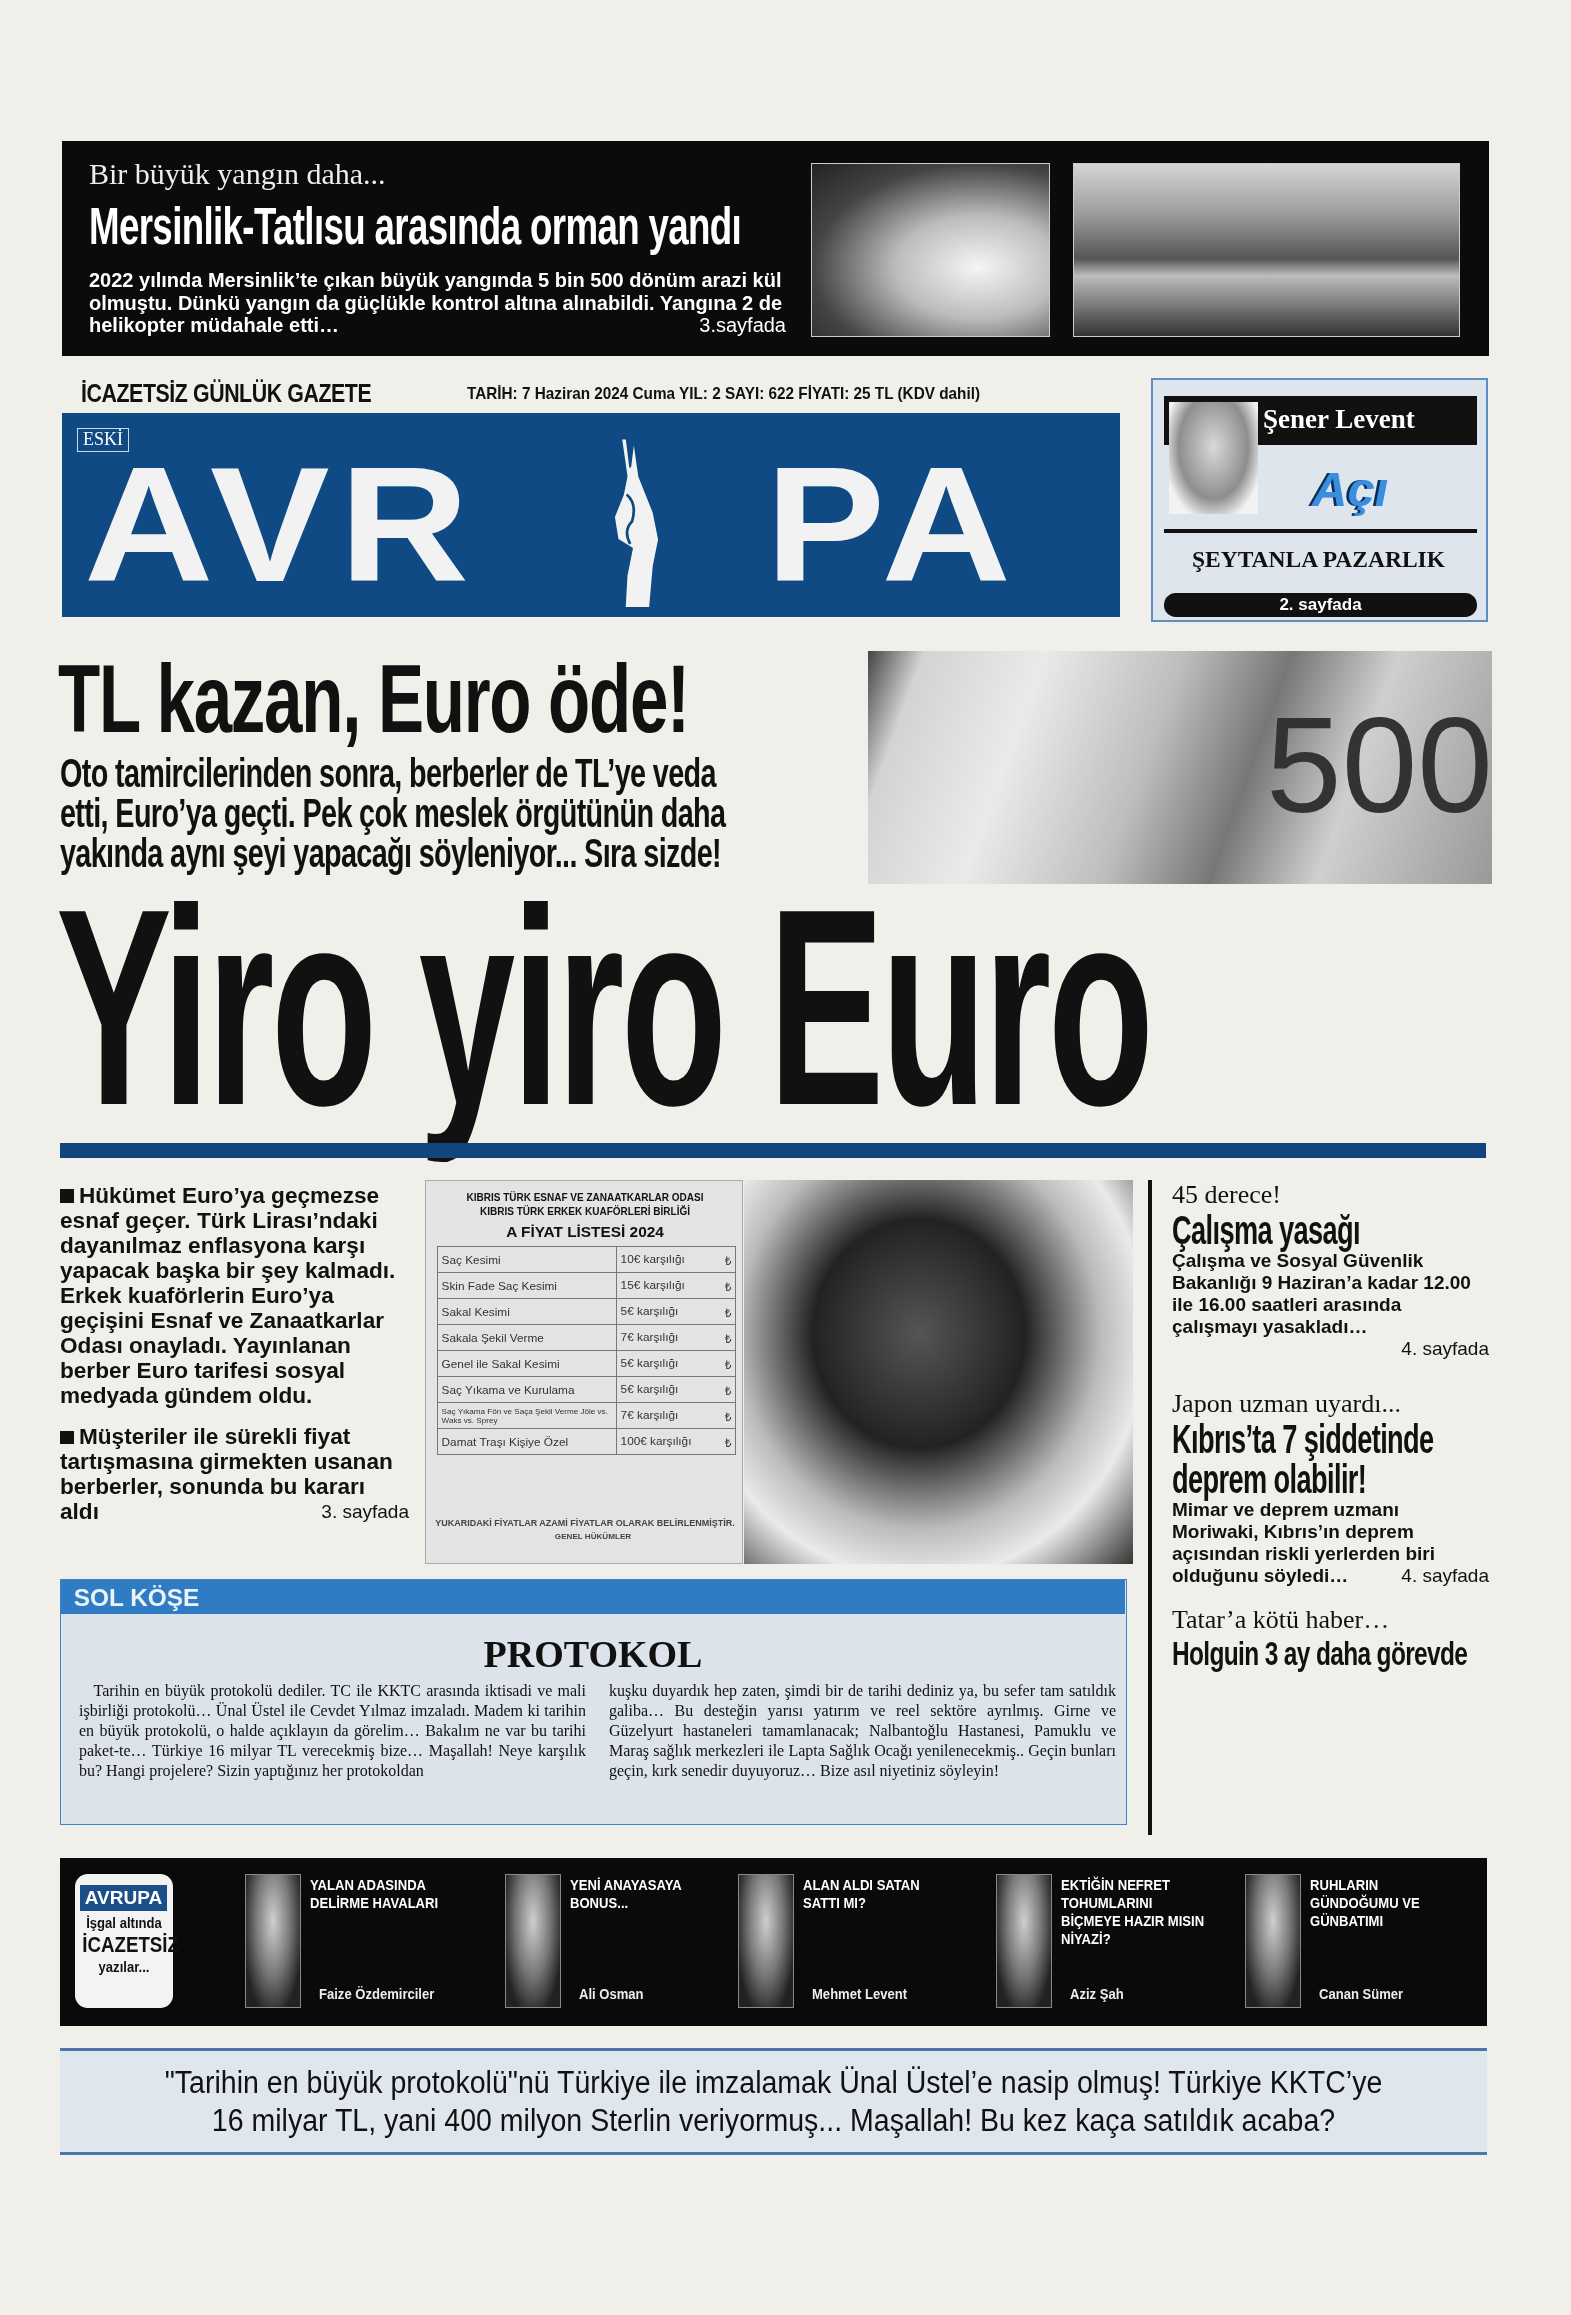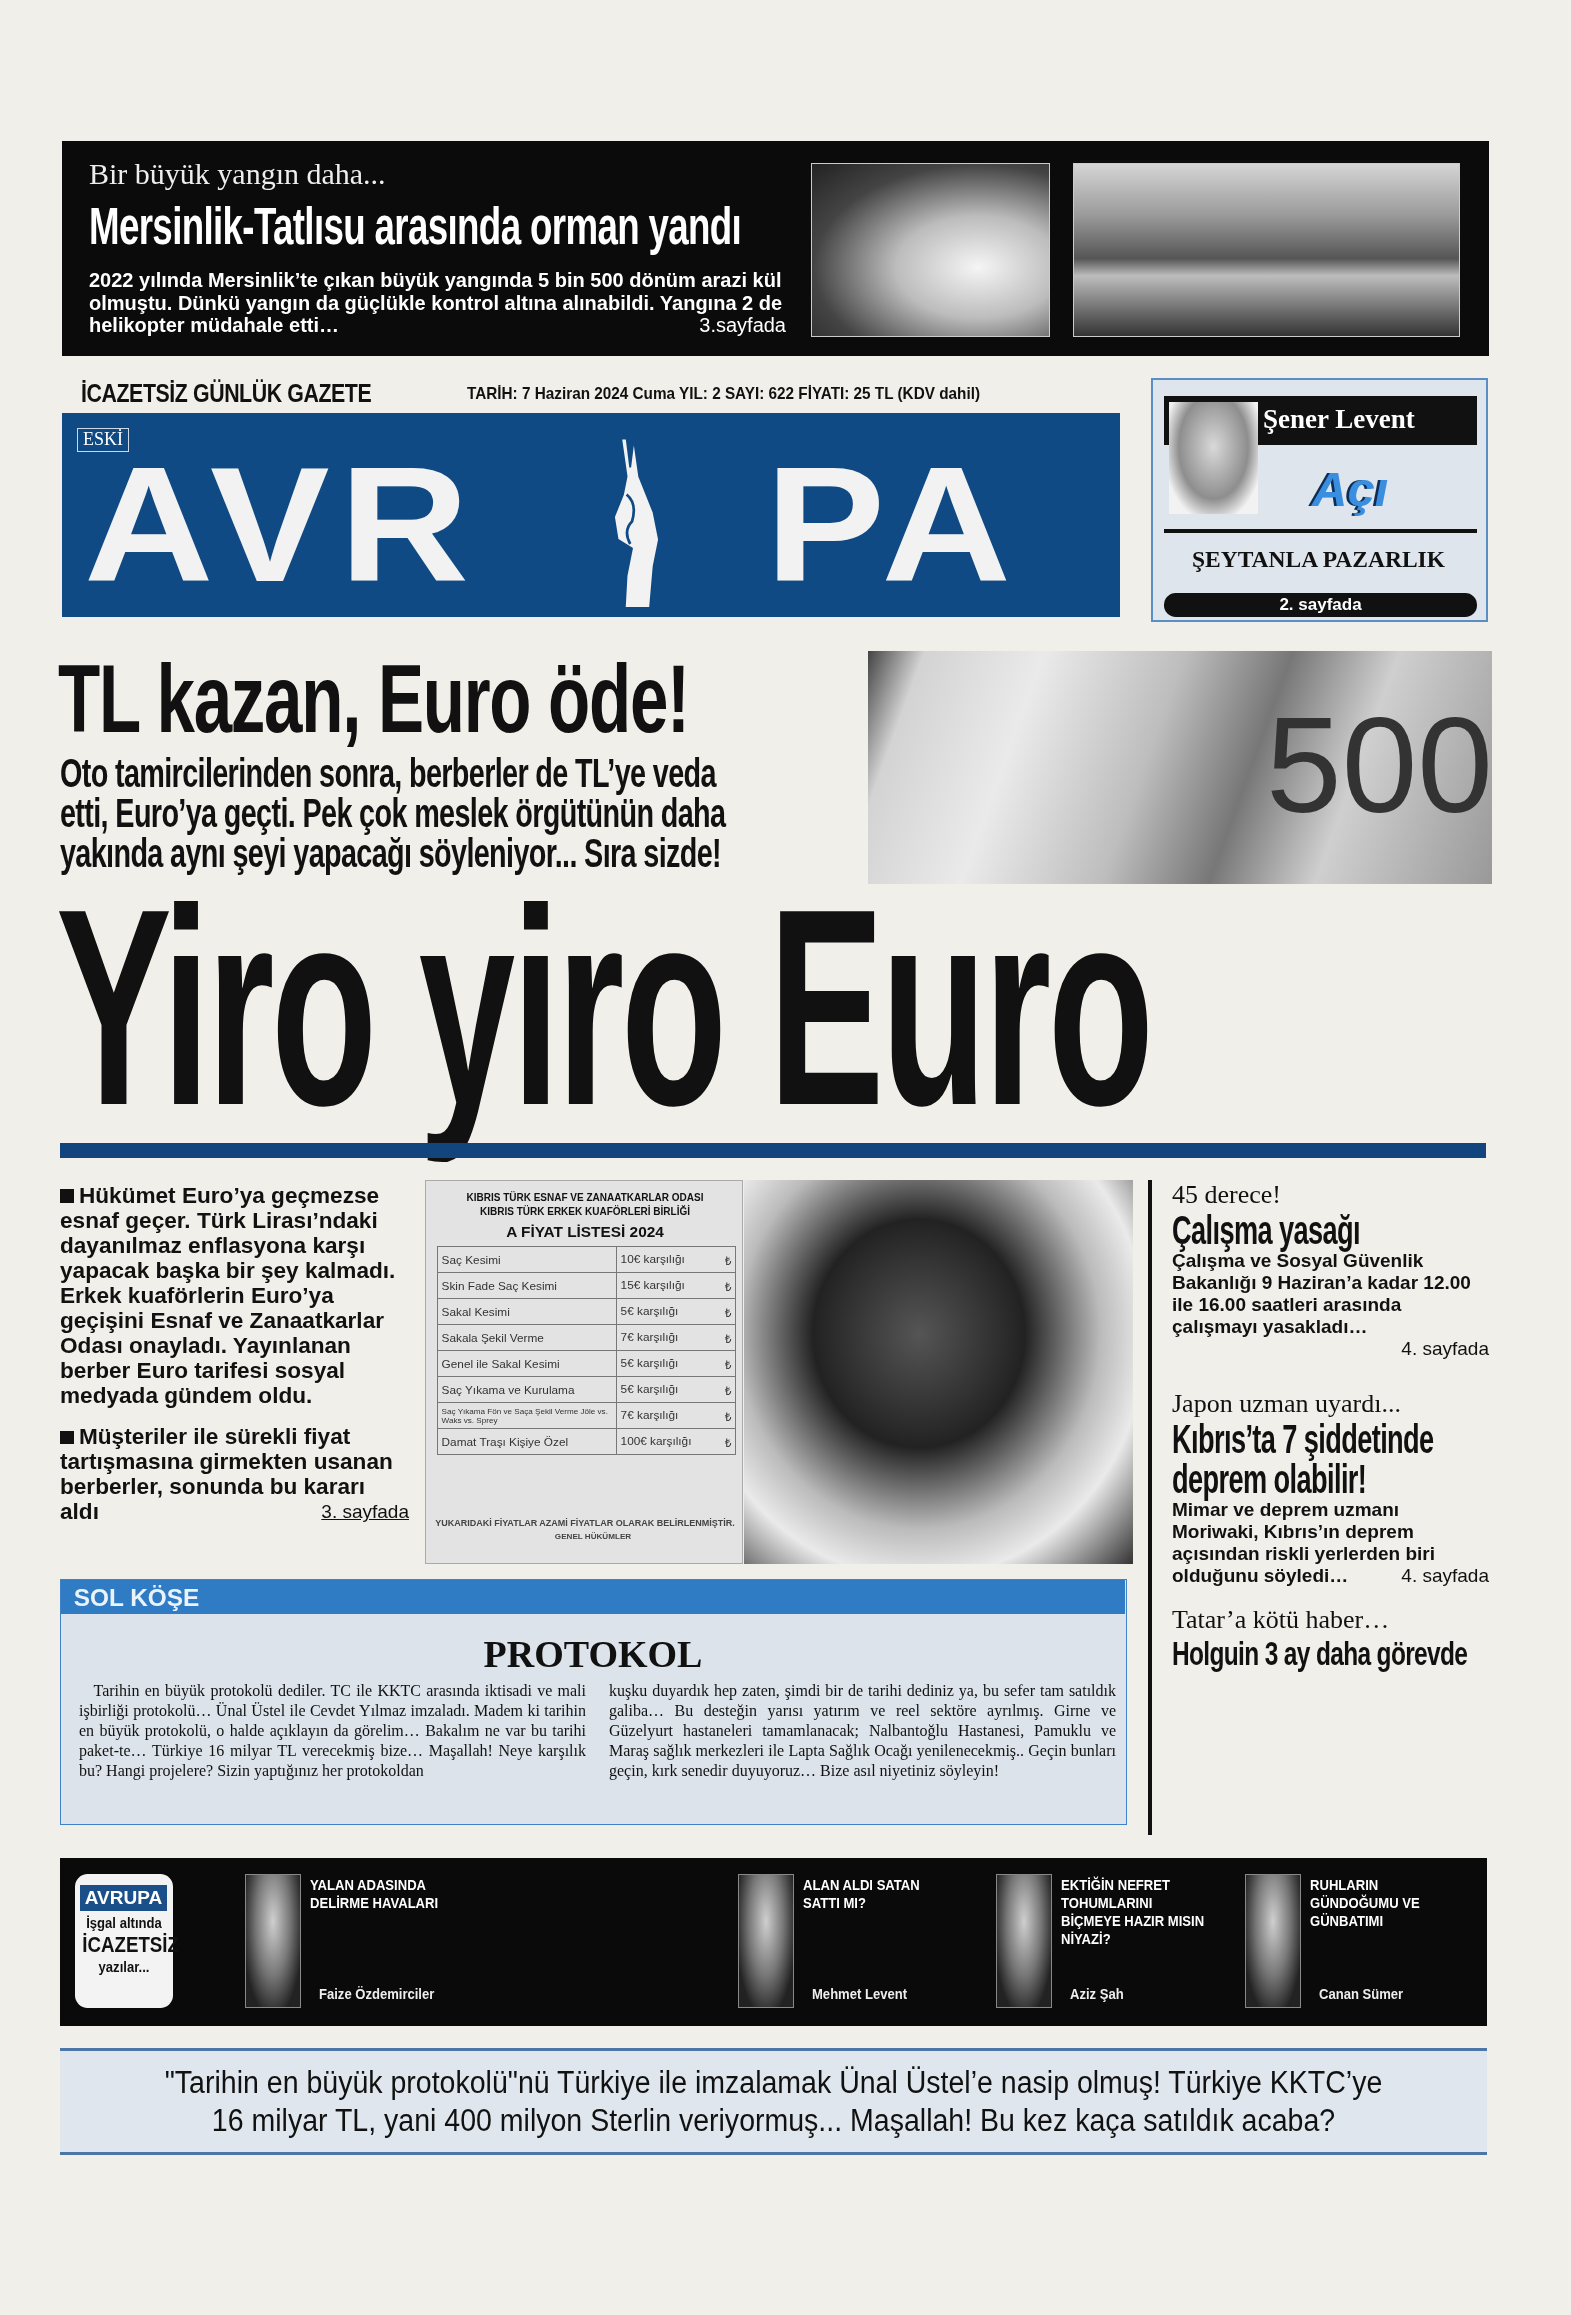--- a/index.html
+++ b/index.html
@@ -45,21 +45,21 @@
   #main-sub { left: 60px; top: 753px; width: 796px; font-size: 40px; line-height: 40px; letter-spacing: -0.9px; }
   .sub-line { display: block; transform: scaleX(0.72); transform-origin: left top; white-space: nowrap; }
   #euro-photo { left: 868px; top: 651px; width: 624px; height: 233px; background: linear-gradient(110deg, #444 0%, #d3d3d3 8%, #eaeaea 25%, #bdbdbd 45%, #777 60%, #cfcfcf 75%, #999 100%); }
   #euro-500 { left: 398px; top: 36px; font-size: 136px; color: #333; }
   #big-headline { left: 56px; top: 867px; font-size: 280px; letter-spacing: -5.4px; line-height: 1; transform: scaleX(0.62); }
   #blue-rule { left: 60px; top: 1143px; width: 1426px; height: 14.5px; background: #12457e; }
 
   
   #left-story { left: 60px; top: 1183px; width: 349px; font-size: 22.6px; font-weight: 700; line-height: 25px; }
   .bullet { display: inline-block; width: 13.6px; height: 13.6px; background: #111; margin-right: 5.4px; }
-  .page-ref { font-weight: 400; float: right; font-size: 19px; text-decoration: underline; }
+  .page-ref { font-weight: 400; float: right; font-size: 19px; }
 
   
   #price-list { left: 425px; top: 1180px; width: 318px; height: 384px; background: #e3e3e3; border: 0.9px solid #aaa; }
   #pl-org1 { left: 0; top: 11px; width: 318px; text-align: center; font-size: 10px; font-weight: 700; }
   #pl-org2 { left: 0; top: 25px; width: 318px; text-align: center; font-size: 10px; font-weight: 700; }
   #pl-title { left: 0; top: 42px; width: 318px; text-align: center; font-size: 15.4px; font-weight: 700; }
   #pl-table { left: 11px; top: 65px; width: 299px; border-collapse: collapse; font-size: 11.8px; color: #333; }
   #pl-table td { border: 0.9px solid #777; height: 26px; padding: 0 3.6px; }
   #pl-table td.p { width: 119px; }
   #pl-footer { left: 0; top: 337px; width: 318px; text-align: center; font-size: 9px; font-weight: 700; color: #444; }
@@ -229,20 +229,25 @@
     <div id="col-brand-logo">AVRUPA</div>
     <div id="col-brand-1">İşgal altında</div>
     <div id="col-brand-2">İCAZETSİZ</div>
     <div id="col-brand-3">yazılar...</div>
   </div>
   <div class="abs col-item" style="left:185px">
     <div class="col-photo"></div>
     <div class="col-title">YALAN ADASINDA DELİRME HAVALARI</div>
     <div class="col-author">Faize Özdemirciler</div>
   </div>
+  <div class="abs col-item" style="left:445px">
+    <div class="col-photo"></div>
+    <div class="col-title">YENİ ANAYASAYA BONUS...</div>
+    <div class="col-author">Ali Osman</div>
+  </div>
   <div class="abs col-item" style="left:678px">
     <div class="col-photo"></div>
     <div class="col-title">ALAN ALDI SATAN SATTI MI?</div>
     <div class="col-author">Mehmet Levent</div>
   </div>
   <div class="abs col-item" style="left:936px">
     <div class="col-photo"></div>
     <div class="col-title">EKTİĞİN NEFRET TOHUMLARINI BİÇMEYE HAZIR MISIN NİYAZİ?</div>
     <div class="col-author">Aziz Şah</div>
   </div>

